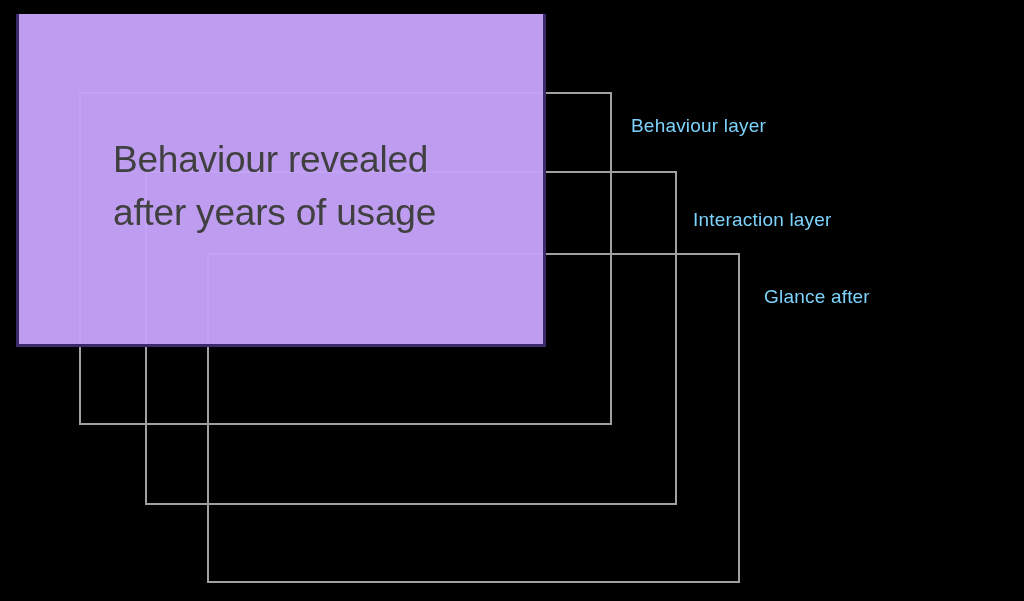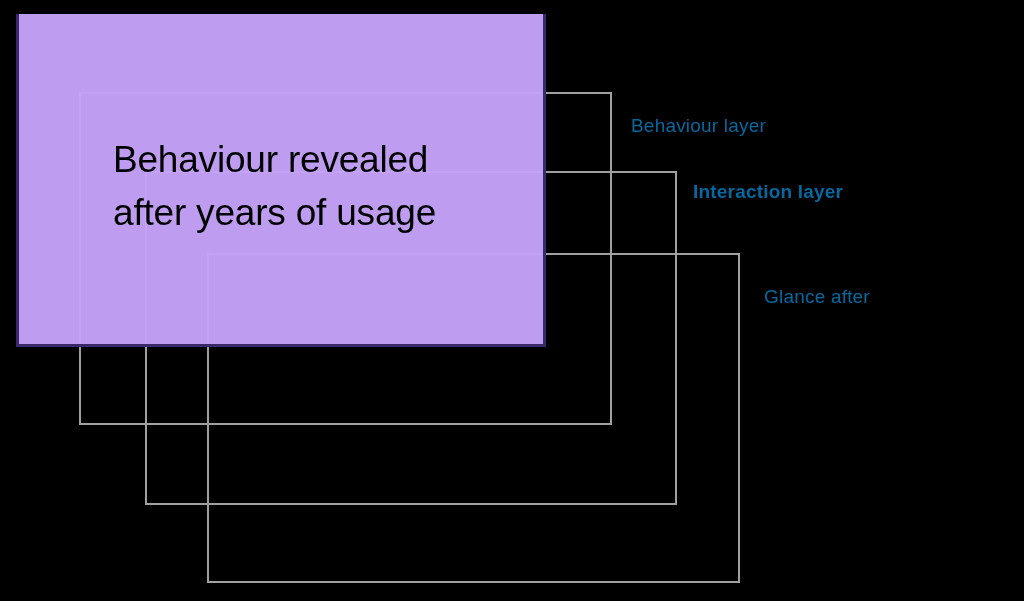--- a/index.html
+++ b/index.html
@@ -45,38 +45,38 @@
     border-bottom: 3px solid #3b2a6b;
     border-top: 0;
     box-sizing: border-box;
   }
 
   .fill-card-text {
     position: absolute;
     left: 94px;
     top: 119px;
     width: 420px;
-    color: #000000;
+    color: #404040;
     font-size: 37px;
     line-height: 53px;
     letter-spacing: -0.2px;
     white-space: pre-line;
   }
 
   
   .layer-label {
     position: absolute;
-    color: #0369a1;
+    color: #7dd3fc;
     font-size: 19px;
     line-height: 24px;
     letter-spacing: 0.2px;
     white-space: nowrap;
   }
   .layer-label.label-behaviour   { left: 631px; top: 114px; }
-  .layer-label.label-interaction { left: 693px; top: 180px; font-weight: bold; }
+  .layer-label.label-interaction { left: 693px; top: 208px; }
   .layer-label.label-glance      { left: 764px; top: 285px; }
 </style>
 </head>
 <body>
 
 <div id="stage">
 
   <div class="layer-rect rect-glance"></div>
 
   <div class="layer-rect rect-interaction"></div>

